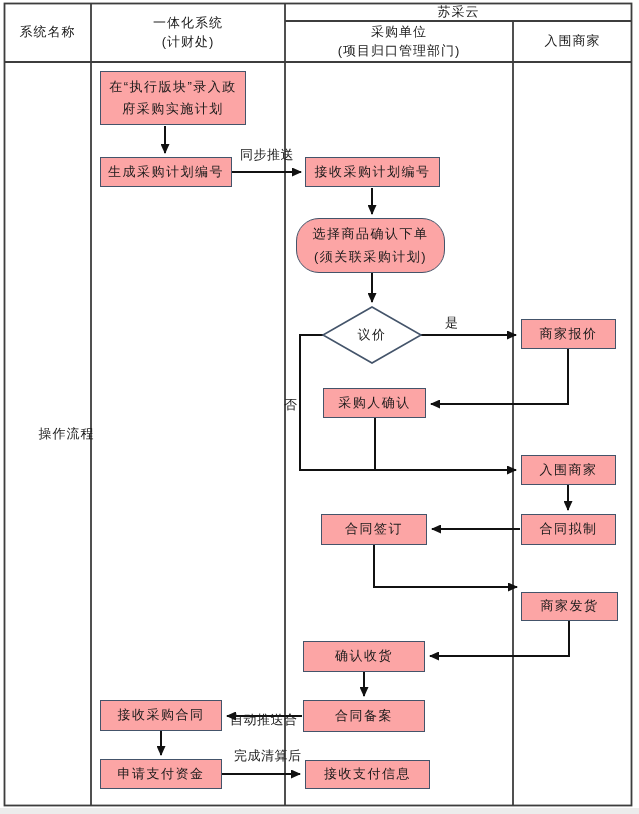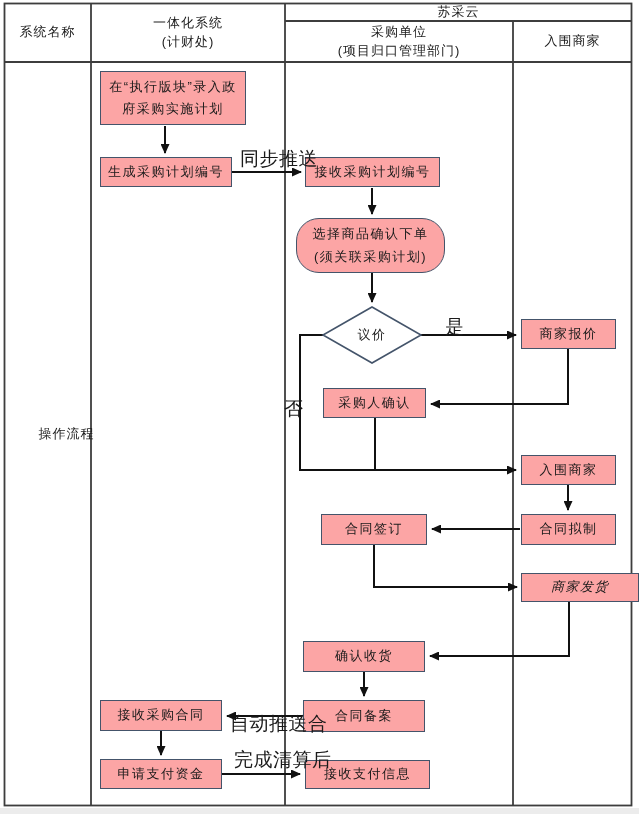--- a/index.html
+++ b/index.html
@@ -43,21 +43,21 @@
     position: absolute;
     display: flex;
     align-items: center;
     justify-content: center;
     text-align: center;
     font-size: 13px;
     letter-spacing: 1.5px;
   }
   .elabel {
     position: absolute;
-    font-size: 19px;
+    font-size: 13px;
     letter-spacing: 0.5px;
     white-space: nowrap;
   }
   .bottom-strip {
     position: absolute;
     left: 0; top: 808px;
     width: 639px; height: 6px;
     background: #ececec;
   }
 </style>
@@ -118,21 +118,21 @@
   <div class="fbox" style="left:100px; top:157px; width:132px; height:30px;">生成采购计划编号</div>
   <div class="fbox" style="left:305px; top:157px; width:135px; height:30px;">接收采购计划编号</div>
   <div class="fbox" style="left:296px; top:218px; width:149px; height:55px;border-radius:23px;">选择商品确认下单
 (须关联采购计划)</div>
   <div class="dtext" style="left:324px; top:321px; width:96px; height:28px;">议价</div>
   <div class="fbox" style="left:521px; top:319px; width:95px; height:30px;">商家报价</div>
   <div class="fbox" style="left:323px; top:388px; width:103px; height:30px;">采购人确认</div>
   <div class="fbox" style="left:521px; top:455px; width:95px; height:30px;">入围商家</div>
   <div class="fbox" style="left:321px; top:514px; width:106px; height:31px;">合同签订</div>
   <div class="fbox" style="left:521px; top:514px; width:95px; height:31px;">合同拟制</div>
-  <div class="fbox" style="left:521px; top:573px; width:118px; height:29px;font-style:italic;">商家发货</div>
+  <div class="fbox" style="left:521px; top:592px; width:97px; height:29px;">商家发货</div>
   <div class="fbox" style="left:303px; top:700px; width:122px; height:32px;">合同备案</div>
   <div class="fbox" style="left:303px; top:641px; width:122px; height:31px;">确认收货</div>
   <div class="fbox" style="left:100px; top:700px; width:122px; height:31px;">接收采购合同</div>
   <div class="fbox" style="left:100px; top:759px; width:122px; height:30px;">申请支付资金</div>
   <div class="fbox" style="left:305px; top:760px; width:125px; height:29px;">接收支付信息</div>
 
   <div class="elabel" style="left:240px; top:146px;">同步推送</div>
   <div class="elabel" style="left:445px; top:314px;">是</div>
   <div class="elabel" style="left:284px; top:396px;">否</div>
   <div class="elabel" style="left:230px; top:711px;">自动推送合</div>

